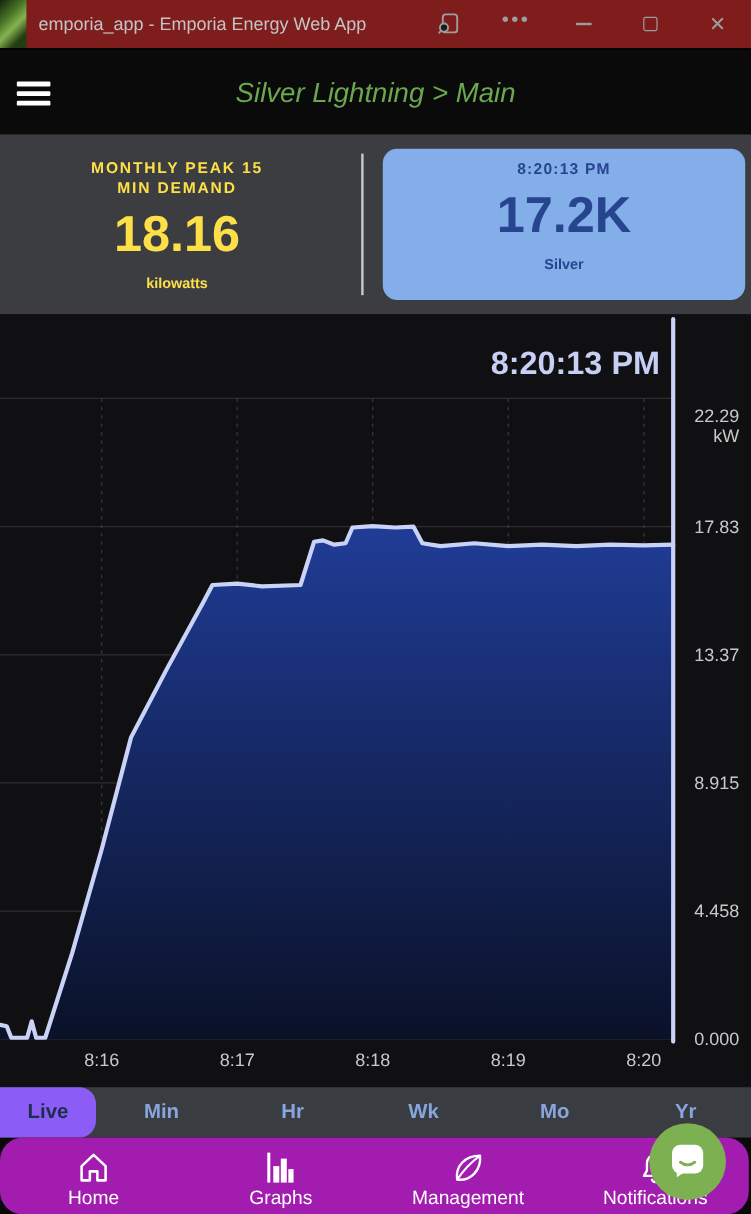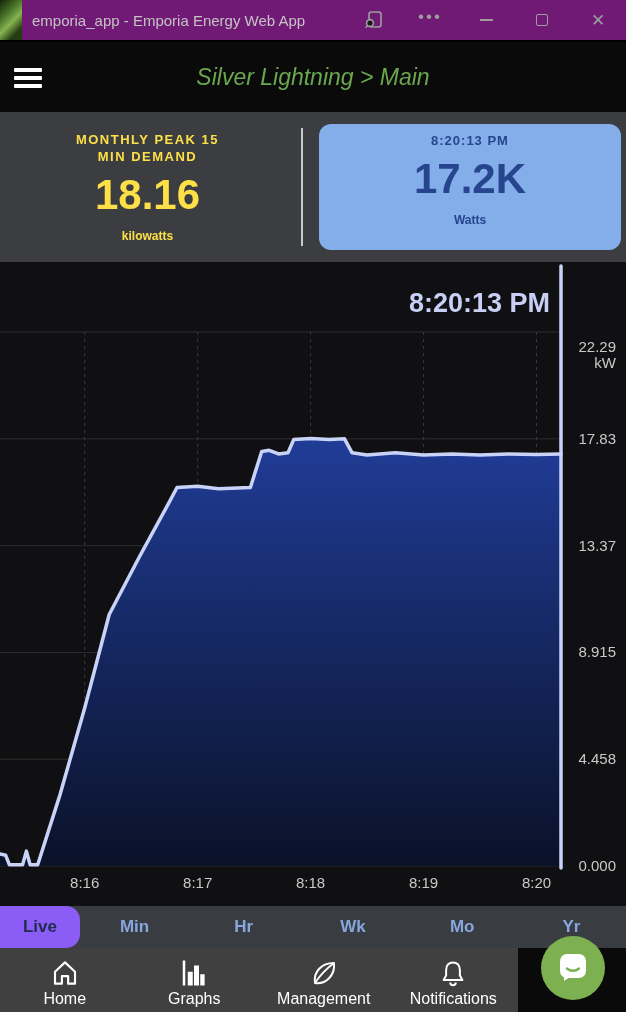--- a/index.html
+++ b/index.html
@@ -1,20 +1,20 @@
 <!DOCTYPE html>
 <html><head>
 <meta charset="utf-8">
 <style>
   html,body{margin:0;padding:0;background:#000;}
   *{box-sizing:border-box;font-family:"Liberation Sans",sans-serif;}
   .app{position:relative;width:626px;height:1012px;background:#0a0a0a;overflow:hidden;}
 
   
-  .titlebar{position:absolute;top:0;left:0;width:626px;height:42px;background:#701a75;
+  .titlebar{position:absolute;top:0;left:0;width:626px;height:42px;background:#7f1d1d;
     display:flex;align-items:center;border-bottom:2px solid #000;}
   .appicon{width:22px;height:40px;background:
     linear-gradient(135deg,#14240c 0%,#4c7a2a 35%,#86b351 55%,#243c12 80%);flex:0 0 22px;}
   .wintitle{color:#c4c4c4;font-size:15px;margin-left:10px;flex:1;white-space:nowrap;overflow:hidden;}
   .winctrls{display:flex;align-items:center;height:100%;}
   .wbtn{width:56px;height:100%;display:flex;align-items:center;justify-content:center;color:#9d9d9d;}
   .dots{font-size:17px;letter-spacing:2px;padding-bottom:6px;}
   .minbar{width:13px;height:2px;background:#9d9d9d;}
   .maxsq{width:12px;height:12px;border:1.6px solid #9d9d9d;border-radius:2px;}
   .closex{font-size:17px;}
@@ -44,22 +44,22 @@
 
   
   .timeframe{position:absolute;top:906px;left:0;width:626px;height:42px;background:#393c41;
     display:flex;align-items:stretch;}
   .tf-btn{flex:1;display:flex;align-items:center;justify-content:center;
     color:#87a6dd;font-size:17px;font-weight:bold;cursor:pointer;}
   .tf-btn.selected{flex:0 0 80px;background:#8b5cf6;color:#1f2d4d;
     border-radius:0 14px 14px 0;}
 
   
-  .bottomnav{position:absolute;top:948px;left:0;width:518px;height:64px;background:#404040;
-    display:flex;}
+  .bottomnav{position:absolute;top:948px;left:0;width:624px;height:64px;background:#a21caf;
+    display:flex;border-radius:19px;}
   .nav-item{flex:1;display:flex;flex-direction:column;align-items:center;justify-content:flex-end;
     padding-bottom:4px;color:#fff;cursor:pointer;}
   .nav-icon{height:34px;display:flex;align-items:center;justify-content:center;}
   .nav-label{font-size:16px;line-height:18px;}
 
   
   .fab{position:absolute;left:541px;top:936px;width:64px;height:64px;border-radius:50%;
     background:#7cb050;display:flex;align-items:center;justify-content:center;cursor:pointer;}
 </style>
 </head>
@@ -106,21 +106,21 @@
       </div>
       <div class="stat-value">18.16</div>
       <div class="stat-unit">kilowatts</div>
     </div>
     <div class="stat-divider"></div>
     <div class="stat-card" style="background: rgb(131, 174, 233); color: rgb(39, 69, 143);">
       <div class="stat-label">
         <div>8:20:13 PM</div>
       </div>
       <div class="stat-value">17.2K</div>
-      <div class="stat-unit">Watts</div>
+      <div class="stat-unit">Silver</div>
     </div>
   </div>
 
   <div class="chartwrap">
     <svg id="chart" width="626" height="644" viewBox="0 0 626 644">
         <defs>
           <linearGradient id="areaGrad" x1="0" y1="70" x2="0" y2="604" gradientUnits="userSpaceOnUse">
             <stop offset="0" stop-color="#2547b2"></stop>
             <stop offset="1" stop-color="#0a1128"></stop>
           </linearGradient>

